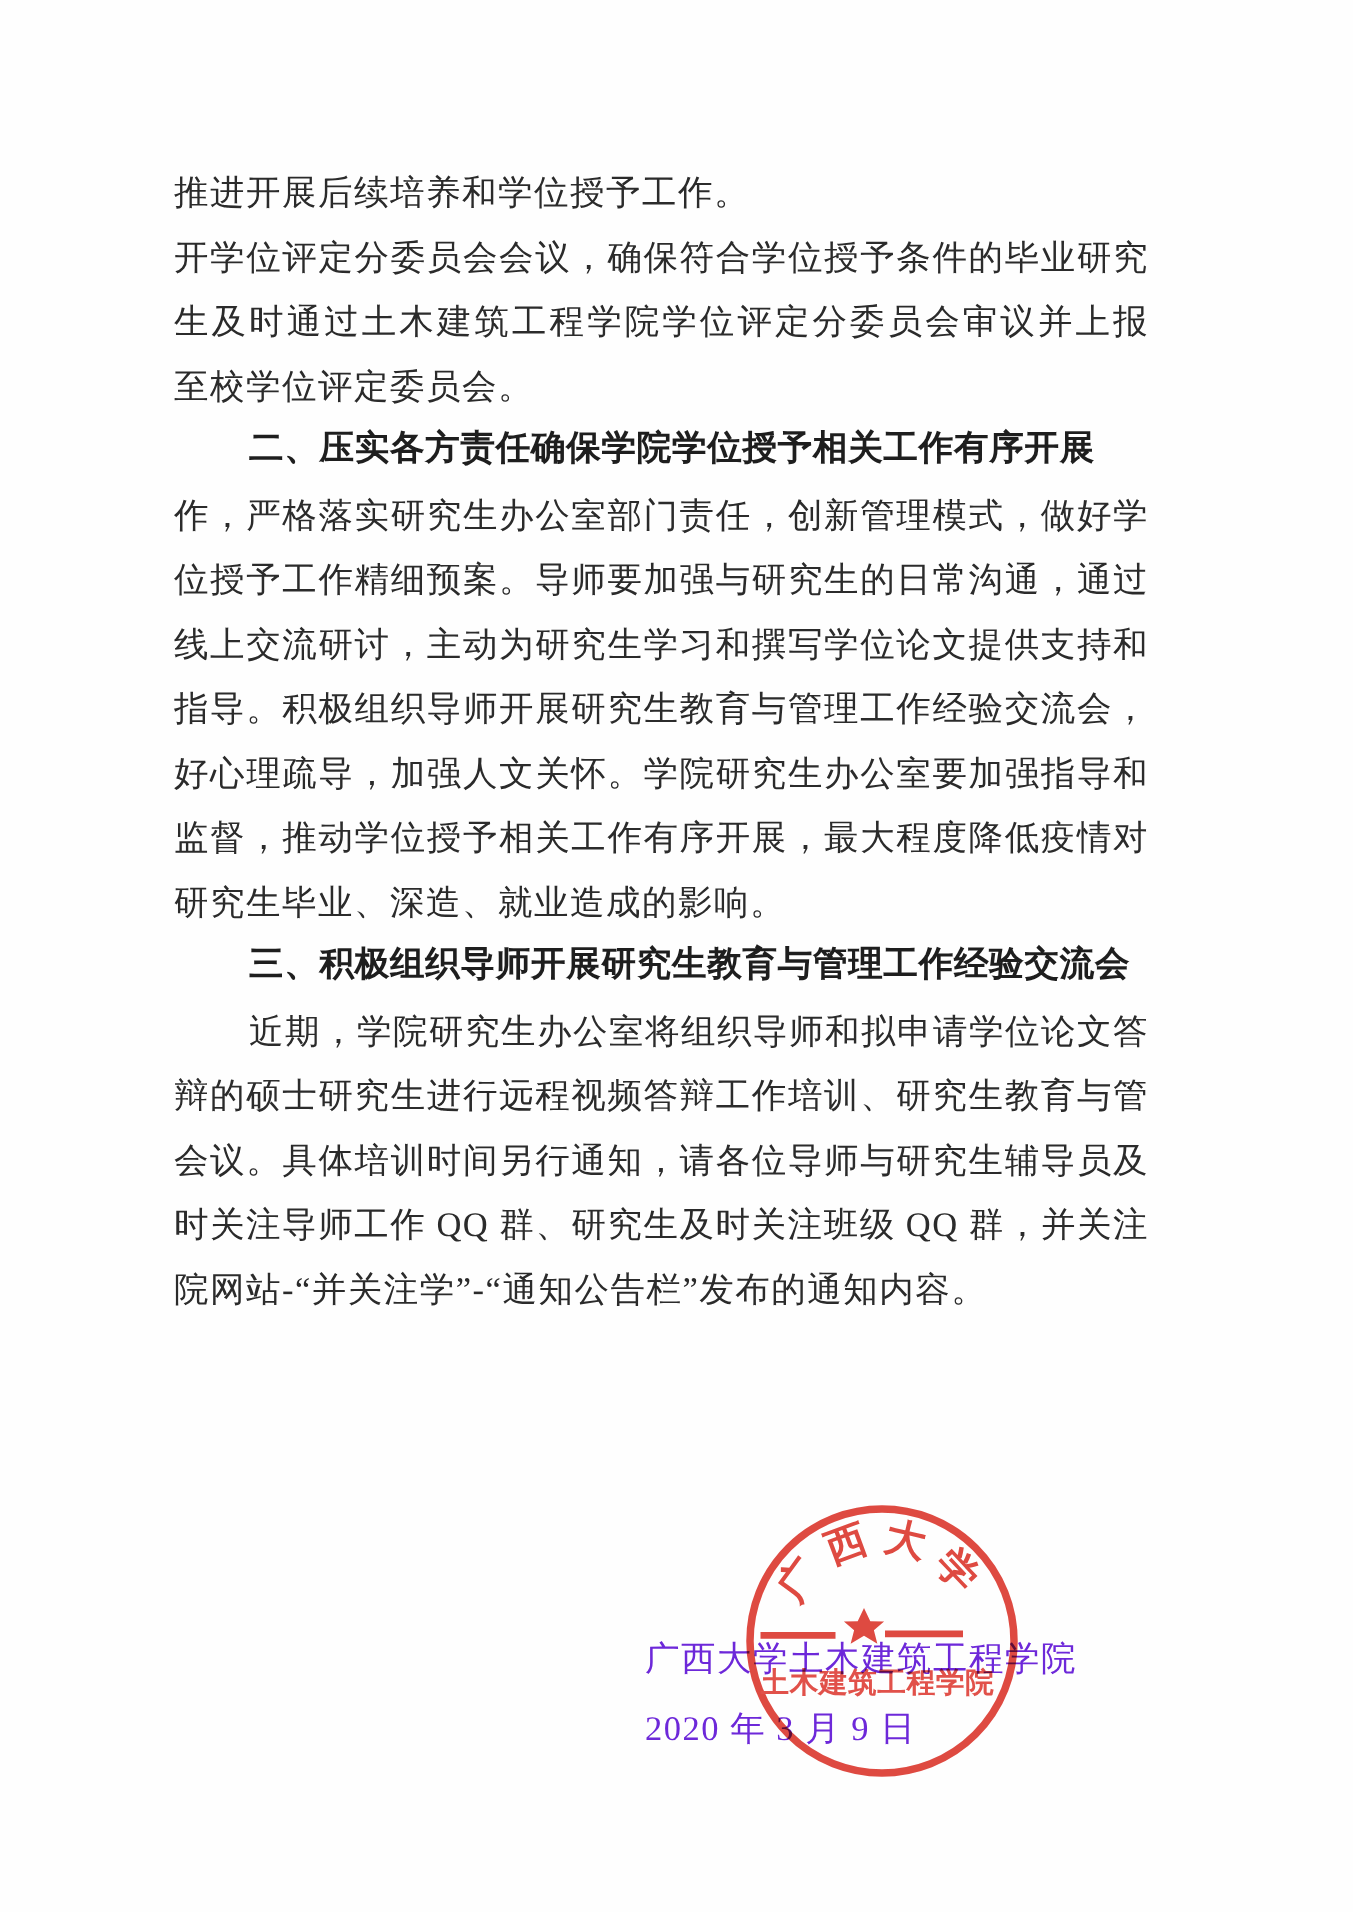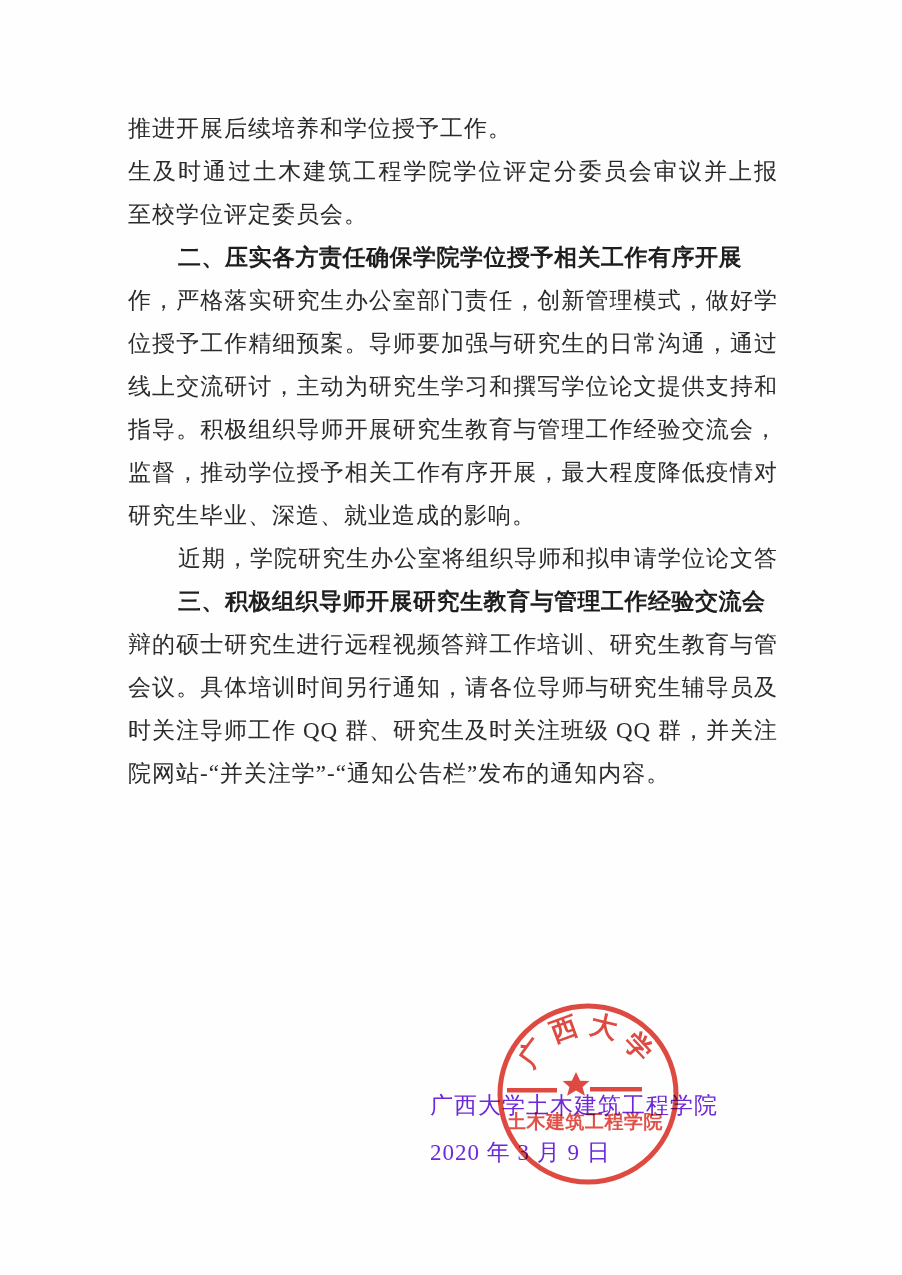--- a/index.html
+++ b/index.html
@@ -9,38 +9,38 @@
     font-family: "Liberation Serif", serif;
   }
   .page {
     position: relative;
     width: 902px; height: 1275px;
     background: #fefefe;
     overflow: hidden;
   }
   .text-block {
     position: absolute;
-    left: 128px; top: 107px;
+    left: 116px; top: 107px;
     width: 650px;
     font-size: 23px;
     line-height: 43px;
     letter-spacing: 1px;
     color: #2b2b2b;
   }
   .ln {
     height: 43px;
     overflow: hidden;
     text-align: justify;
     text-align-last: justify;
     white-space: normal;
   }
   .ln.end { text-align-last: left; }
   .ln.ind { text-indent: 50px; }
   .ln.head {
-    font-family: Liberation Serif, serif;
+    font-family: Liberation Mono, monospace;
     font-weight: bold;
     text-align-last: left;
     letter-spacing: 0.5px;
     color: #1e1e1e;
   }
   .sig-block {
     position: absolute;
     left: 430px; top: 1082px;
     width: 292px;
     font-size: 23px;
@@ -69,31 +69,33 @@
     letter-spacing: 0.5px;
   }
 </style>
 </head>
 <body>
 
 <div class="page">
 
   <div class="text-block">
     <div class="ln end">推进开展后续培养和学位授予工作。</div>
+    <div class="ln">开学位评定分委员会会议，确保符合学位授予条件的毕业研究</div>
     <div class="ln">生及时通过土木建筑工程学院学位评定分委员会审议并上报</div>
     <div class="ln end">至校学位评定委员会。</div>
     <div class="ln head ind">二、压实各方责任确保学院学位授予相关工作有序开展</div>
     <div class="ln">作，严格落实研究生办公室部门责任，创新管理模式，做好学</div>
     <div class="ln">位授予工作精细预案。导师要加强与研究生的日常沟通，通过</div>
     <div class="ln">线上交流研讨，主动为研究生学习和撰写学位论文提供支持和</div>
     <div class="ln">指导。积极组织导师开展研究生教育与管理工作经验交流会，做</div>
+    <div class="ln">好心理疏导，加强人文关怀。学院研究生办公室要加强指导和</div>
     <div class="ln">监督，推动学位授予相关工作有序开展，最大程度降低疫情对</div>
     <div class="ln end">研究生毕业、深造、就业造成的影响。</div>
+    <div class="ln head ind">三、积极组织导师开展研究生教育与管理工作经验交流会</div>
     <div class="ln ind">近期，学院研究生办公室将组织导师和拟申请学位论文答</div>
-    <div class="ln head ind">三、积极组织导师开展研究生教育与管理工作经验交流会</div>
     <div class="ln">辩的硕士研究生进行远程视频答辩工作培训、研究生教育与管</div>
     <div class="ln">会议。具体培训时间另行通知，请各位导师与研究生辅导员及</div>
     <div class="ln">时关注导师工作 QQ 群、研究生及时关注班级 QQ 群，并关注学</div>
     <div class="ln end">院网站-“并关注学”-“通知公告栏”发布的通知内容。</div>
   </div>
 
   <div class="sig-block">
     <div>广西大学土木建筑工程学院</div>
     <div>2020 年 3 月 9 日</div>
   </div>

